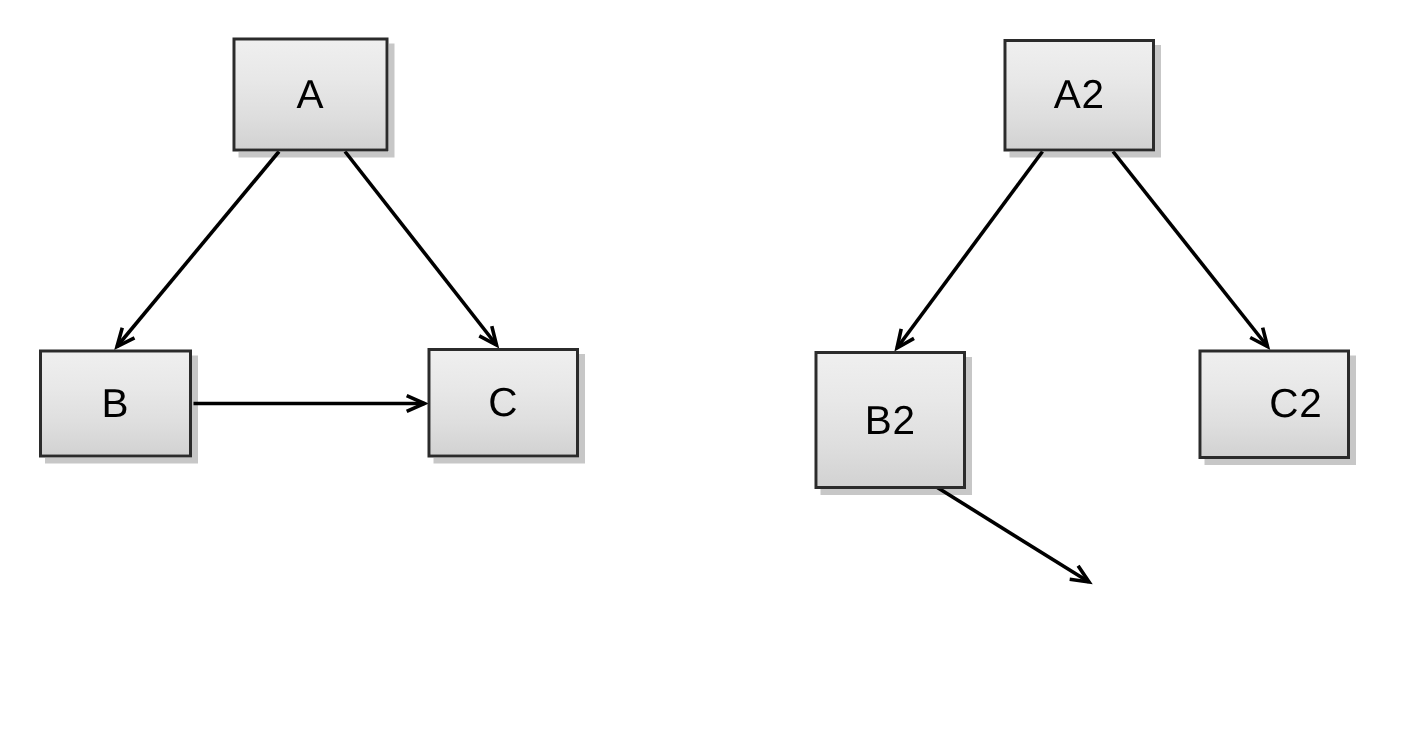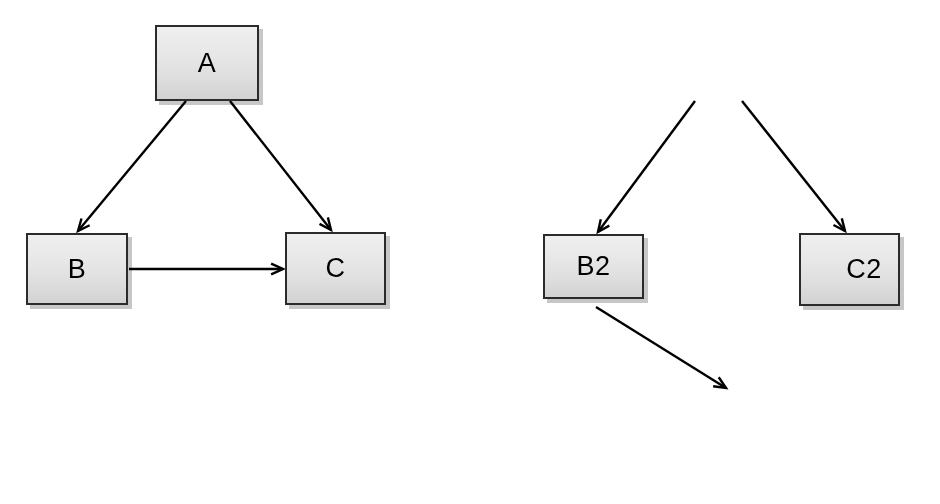--- a/index.html
+++ b/index.html
@@ -71,20 +71,23 @@
   <div class="node" style="left: 155px; top: 25px; width: 104px; height: 76px;">
     <span class="node-label">A</span>
   </div>
   <div class="node" style="left: 26px; top: 233px; width: 102px; height: 72px;">
     <span class="node-label">B</span>
   </div>
   <div class="node" style="left: 285px; top: 232px; width: 101px; height: 73px;">
     <span class="node-label">C</span>
   </div>
 
-  <div class="node" style="left: 543px; top: 234px; width: 101px; height: 65px;">
+  <div class="node" style="left: 669px; top: 26px; width: 101px; height: 75px;">
+    <span class="node-label">A2</span>
+  </div>
+  <div class="node" style="left: 543px; top: 234px; width: 101px; height: 92px;">
     <span class="node-label">B2</span>
   </div>
   <div class="node" style="left: 799px; top: 233px; width: 101px; height: 73px; padding-left: 29px;">
     <span class="node-label">C2</span>
   </div>
 
 </div>
 
 </body></html>

